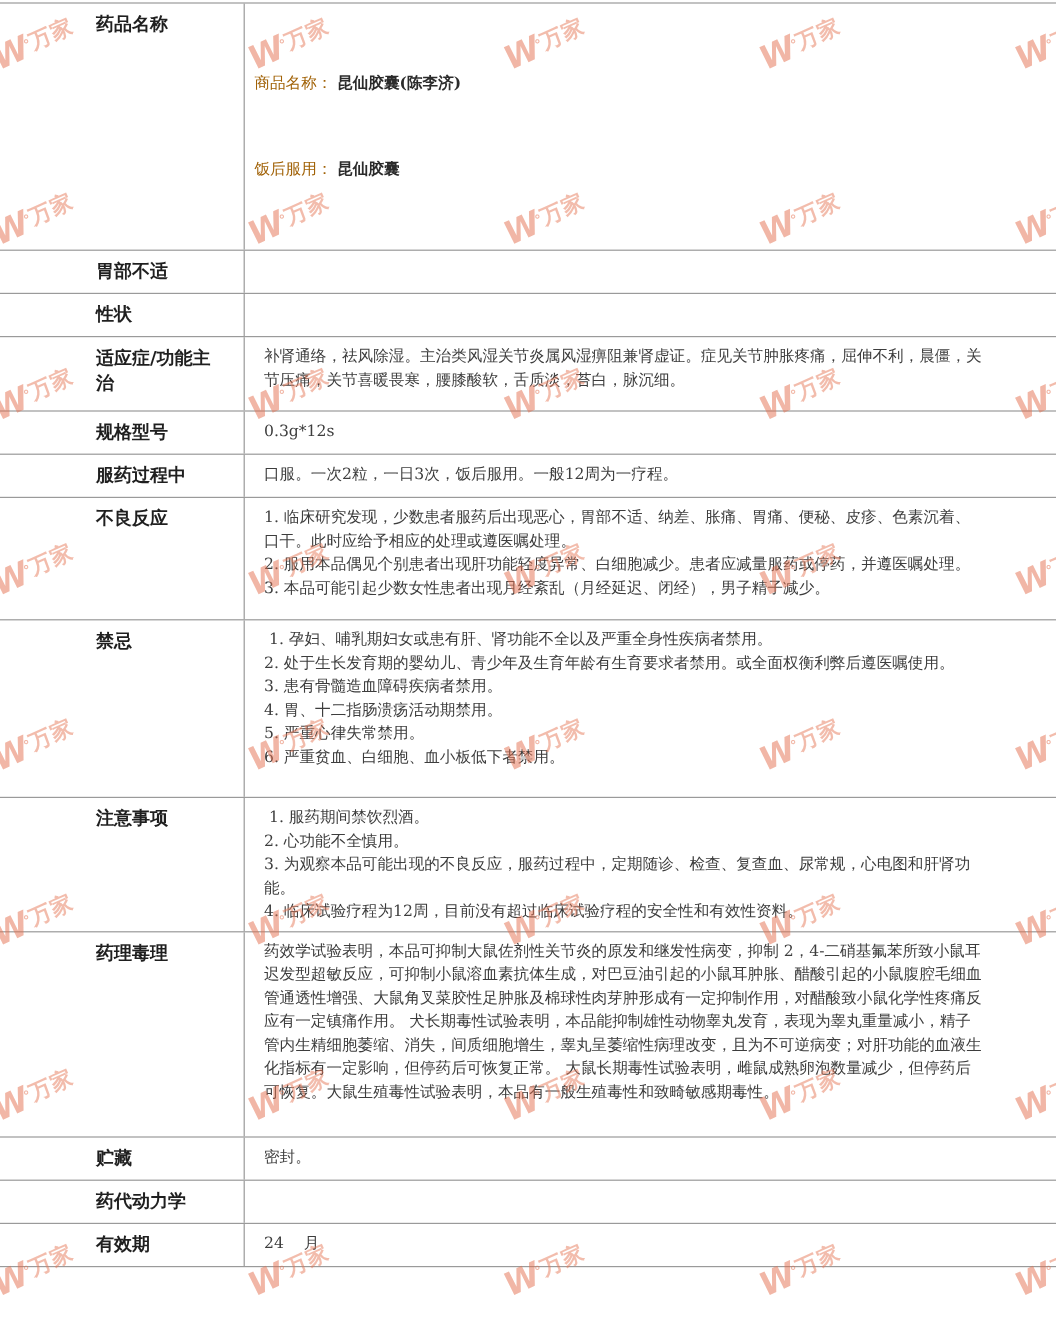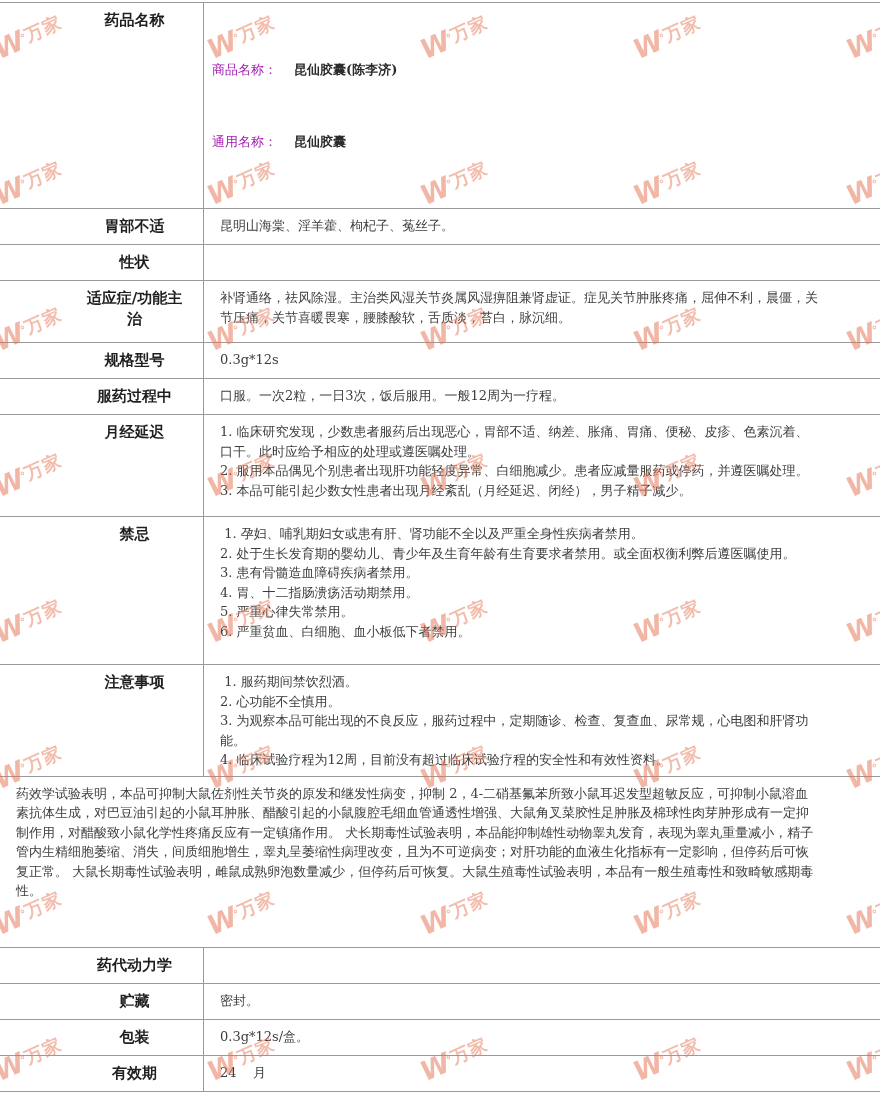--- a/index.html
+++ b/index.html
@@ -10,35 +10,35 @@
   }
   
   .drug-table {
     position:absolute; left:0; top:2px; width:880px;
     border-top:1px solid #9a9a9a;
   }
   .trow { display:flex; border-bottom:1px solid #9a9a9a; background:transparent; }
   .label-cell {
     width:204px; flex:0 0 204px;
     border-right:1px solid #9a9a9a;
-    text-align:center;
+    text-align:left;
     padding:7px 14px 7px 80px;
     font-size:15px; font-weight:bold; color:#1f1f1f;
     line-height:21px;
     font-family:"DejaVu Serif","Liberation Serif",serif;
   }
   .content-cell {
     flex:1 1 auto;
     padding:7px 60px 6px 16px;
     font-size:13px; color:#3d3d3d; line-height:19.5px;
     white-space:pre-wrap;
     font-family:"DejaVu Serif","Liberation Serif",serif;
   }
   .name-cell { padding-left:8px; line-height:24px; }
-  .name-line .key { color:#a21caf; margin-right:17px; }
+  .name-line .key { color:#a16207; margin-right:4px; }
   .name-line .val { color:#2b2b2b; font-weight:bold;margin-top:40px; }
   
   #wm-layer { position:absolute; inset:0; pointer-events:none; z-index:5; }
   .wm {
     position:absolute; white-space:nowrap;
     transform:rotate(-24deg); transform-origin:left bottom;
     opacity:0.5;
   }
   .wm .wm-logo {
     font-size:27px; font-weight:bold; font-style:italic;
@@ -53,27 +53,26 @@
 </style>
 </head>
 <body>
 
 <div class="drug-table">
 
   <div class="trow" style="min-height:60px">
     <div class="label-cell">药品名称</div>
     <div class="content-cell name-cell">
       <div class="name-line"><span class="key">商品名称：</span><span class="val">昆仙胶囊(陈李济)</span></div>
-      <div class="name-line"><span class="key">通用名称：</span><span class="val">昆仙胶囊</span></div>
+      <div class="name-line"><span class="key">饭后服用：</span><span class="val">昆仙胶囊</span></div>
     </div>
   </div>
 
   <div class="trow" style="min-height:34px">
     <div class="label-cell">胃部不适</div>
-    <div class="content-cell">昆明山海棠、淫羊藿、枸杞子、菟丝子。</div>
   </div>
 
   <div class="trow" style="min-height:34px">
     <div class="label-cell">性状</div>
   </div>
 
   <div class="trow" style="min-height:62px">
     <div class="label-cell">适应症/功能主治</div>
     <div class="content-cell">补肾通络，祛风除湿。主治类风湿关节炎属风湿痹阻兼肾虚证。症见关节肿胀疼痛，屈伸不利，晨僵，关节压痛，关节喜暖畏寒，腰膝酸软，舌质淡，苔白，脉沉细。</div>
   </div>
@@ -82,21 +81,21 @@
     <div class="label-cell">规格型号</div>
     <div class="content-cell">0.3g*12s</div>
   </div>
 
   <div class="trow" style="min-height:33px">
     <div class="label-cell">服药过程中</div>
     <div class="content-cell">口服。一次2粒，一日3次，饭后服用。一般12周为一疗程。</div>
   </div>
 
   <div class="trow" style="min-height:102px">
-    <div class="label-cell">月经延迟</div>
+    <div class="label-cell">不良反应</div>
     <div class="content-cell">1. 临床研究发现，少数患者服药后出现恶心，胃部不适、纳差、胀痛、胃痛、便秘、皮疹、色素沉着、口干。此时应给予相应的处理或遵医嘱处理。
 2. 服用本品偶见个别患者出现肝功能轻度异常、白细胞减少。患者应减量服药或停药，并遵医嘱处理。
 3. 本品可能引起少数女性患者出现月经紊乱（月经延迟、闭经），男子精子减少。</div>
   </div>
 
   <div class="trow" style="min-height:148px">
     <div class="label-cell">禁忌</div>
     <div class="content-cell"> 1. 孕妇、哺乳期妇女或患有肝、肾功能不全以及严重全身性疾病者禁用。
 2. 处于生长发育期的婴幼儿、青少年及生育年龄有生育要求者禁用。或全面权衡利弊后遵医嘱使用。
 3. 患有骨髓造血障碍疾病者禁用。
@@ -108,37 +107,34 @@
   <div class="trow" style="min-height:110px">
     <div class="label-cell">注意事项</div>
     <div class="content-cell"> 1. 服药期间禁饮烈酒。
 2. 心功能不全慎用。
 3. 为观察本品可能出现的不良反应，服药过程中，定期随诊、检查、复查血、尿常规，心电图和肝肾功能。
 4. 临床试验疗程为12周，目前没有超过临床试验疗程的安全性和有效性资料。</div>
   </div>
 
 
   <div class="trow" style="min-height:171px">
+    <div class="label-cell">药理毒理</div>
     <div class="content-cell">药效学试验表明，本品可抑制大鼠佐剂性关节炎的原发和继发性病变，抑制 2，4-二硝基氟苯所致小鼠耳迟发型超敏反应，可抑制小鼠溶血素抗体生成，对巴豆油引起的小鼠耳肿胀、醋酸引起的小鼠腹腔毛细血管通透性增强、大鼠角叉菜胶性足肿胀及棉球性肉芽肿形成有一定抑制作用，对醋酸致小鼠化学性疼痛反应有一定镇痛作用。 犬长期毒性试验表明，本品能抑制雄性动物睾丸发育，表现为睾丸重量减小，精子管内生精细胞萎缩、消失，间质细胞增生，睾丸呈萎缩性病理改变，且为不可逆病变；对肝功能的血液生化指标有一定影响，但停药后可恢复正常。 大鼠长期毒性试验表明，雌鼠成熟卵泡数量减少，但停药后可恢复。大鼠生殖毒性试验表明，本品有一般生殖毒性和致畸敏感期毒性。</div>
-  </div>
-
-  <div class="trow" style="min-height:33px">
-    <div class="label-cell">药代动力学</div>
-    <div class="content-cell"></div>
   </div>
 
   <div class="trow" style="min-height:33px">
     <div class="label-cell">贮藏</div>
     <div class="content-cell">密封。</div>
   </div>
 
   <div class="trow" style="min-height:33px">
-    <div class="label-cell">包装</div>
-    <div class="content-cell">0.3g*12s/盒。</div>
+    <div class="label-cell">药代动力学</div>
+    <div class="content-cell"></div>
   </div>
+
 
   <div class="trow" style="min-height:34px">
     <div class="label-cell">有效期</div>
     <div class="content-cell">24    月</div>
   </div>
 
 </div>
 
 <div id="wm-layer">
     <span class="wm" style="left: 2px; top: 34px;"><span class="wm-logo">W</span><span class="wm-deg">°</span><span class="wm-brand">万家</span></span>

